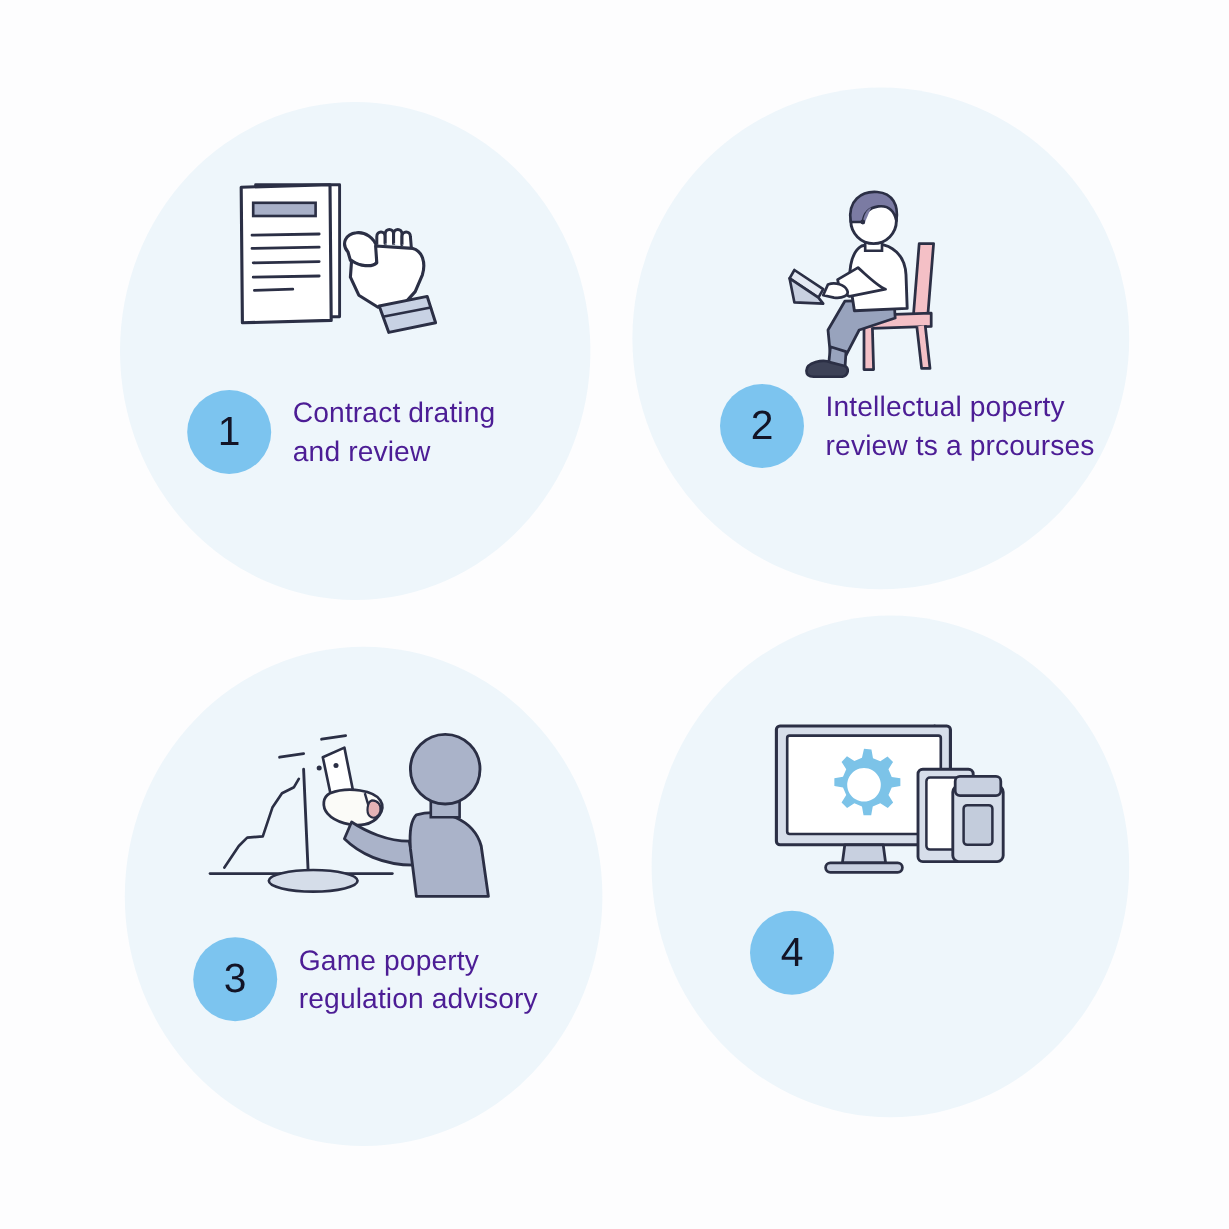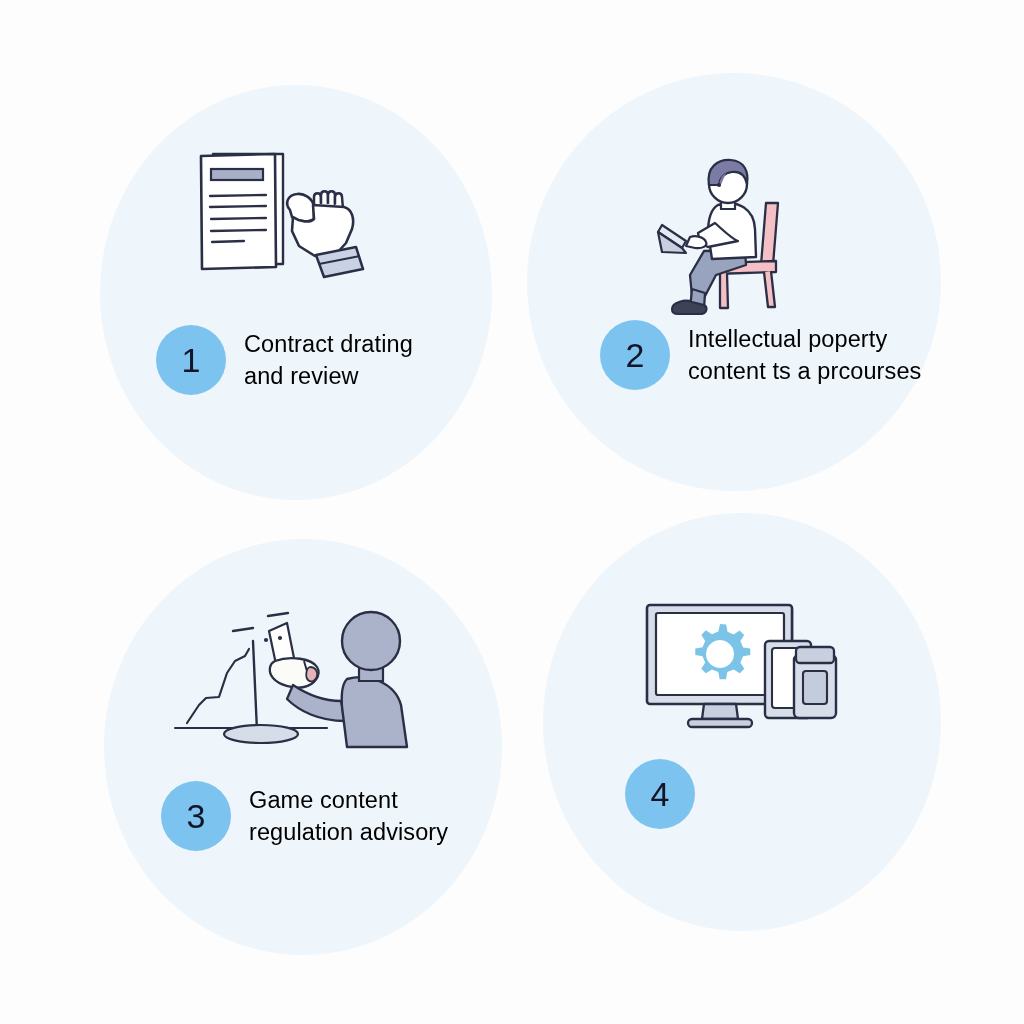--- a/index.html
+++ b/index.html
@@ -49,21 +49,21 @@
     display: flex;
     align-items: center;
     justify-content: center;
     font-size: 34px;
     font-weight: 400;
     line-height: 1;
   }
   .label-text {
     font-size: 23.5px;
     line-height: 32px;
-    color: #000000;
+    color: #4c1d95;
     letter-spacing: 0.1px;
     white-space: pre-line;
     font-weight: 400;
   }
   
   #panel-1 { left: 100px;  top: 85px;  width: 392px; height: 415px; }
   #panel-2 { left: 527px;  top: 73px;  width: 414px; height: 418px; }
   #panel-3 { left: 104px;  top: 539px; width: 398px; height: 416px; }
   #panel-4 { left: 543px;  top: 513px; width: 398px; height: 418px; }
 
@@ -155,21 +155,21 @@
         <path d="M67 32 C64 14 76 6 89 7 C102 8 107 18 105 31 C103 22 98 18 90 19 C83 20 78 24 77 32 Z" fill="#7b7ba3" stroke="#2b2f45" stroke-width="2.2" stroke-linejoin="round"></path>
         <path d="M77 32 C78 26 80 22 84 20 L78 34 Z" fill="#7b7ba3"></path>
 
         <circle cx="77" cy="32" r="2" fill="#2b2f45"></circle>
       </svg>
     </div>
 
     <div class="panel-label" id="label-2">
       <div class="badge">2</div>
       <div class="label-text">Intellectual poperty
-content ts a prcourses</div>
+review ts a prcourses</div>
     </div>
   </div>
 
   <div class="panel" id="panel-3">
     <div class="panel-disc"></div>
 
     <div class="panel-art" id="art-3">
       <svg viewBox="0 0 265 155" width="265" height="155" fill="none">
 
         <path d="M18 127 L170 127" stroke="#2b2f45" stroke-width="2.2" stroke-linecap="round"></path>
@@ -197,21 +197,21 @@
         <path d="M190 78 C212 72 238 82 244 104 L250 146 L190 146 L185 106 C184 92 186 82 190 78 Z" fill="#aab3c9" stroke="#2b2f45" stroke-width="2.4" stroke-linejoin="round"></path>
 
         <path d="M202 64 L226 64 L226 80 L202 80 Z" fill="#aab3c9" stroke="#2b2f45" stroke-width="2.2"></path>
 
         <circle cx="214" cy="40" r="29" fill="#aab3c9" stroke="#2b2f45" stroke-width="2.4"></circle>
       </svg>
     </div>
 
     <div class="panel-label" id="label-3">
       <div class="badge">3</div>
-      <div class="label-text">Game content
+      <div class="label-text">Game poperty
 regulation advisory</div>
     </div>
   </div>
 
   <div class="panel" id="panel-4">
     <div class="panel-disc"></div>
 
     <div class="panel-art" id="art-4">
       <svg viewBox="0 0 230 145" width="230" height="145" fill="none">
 

